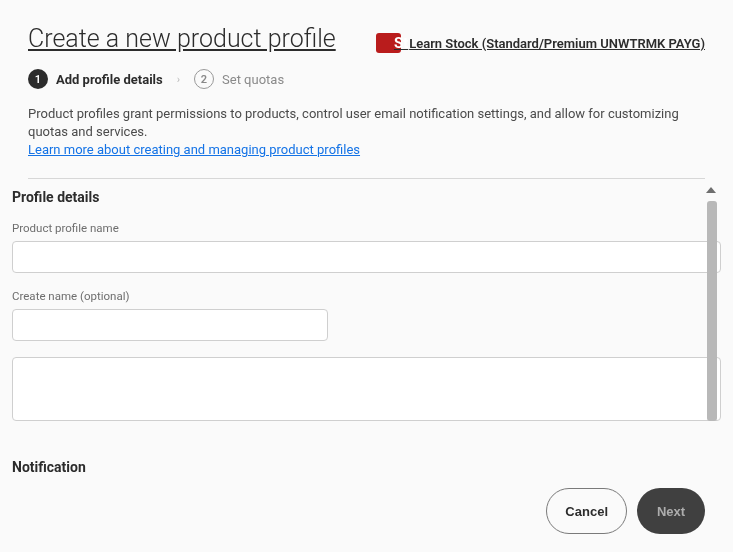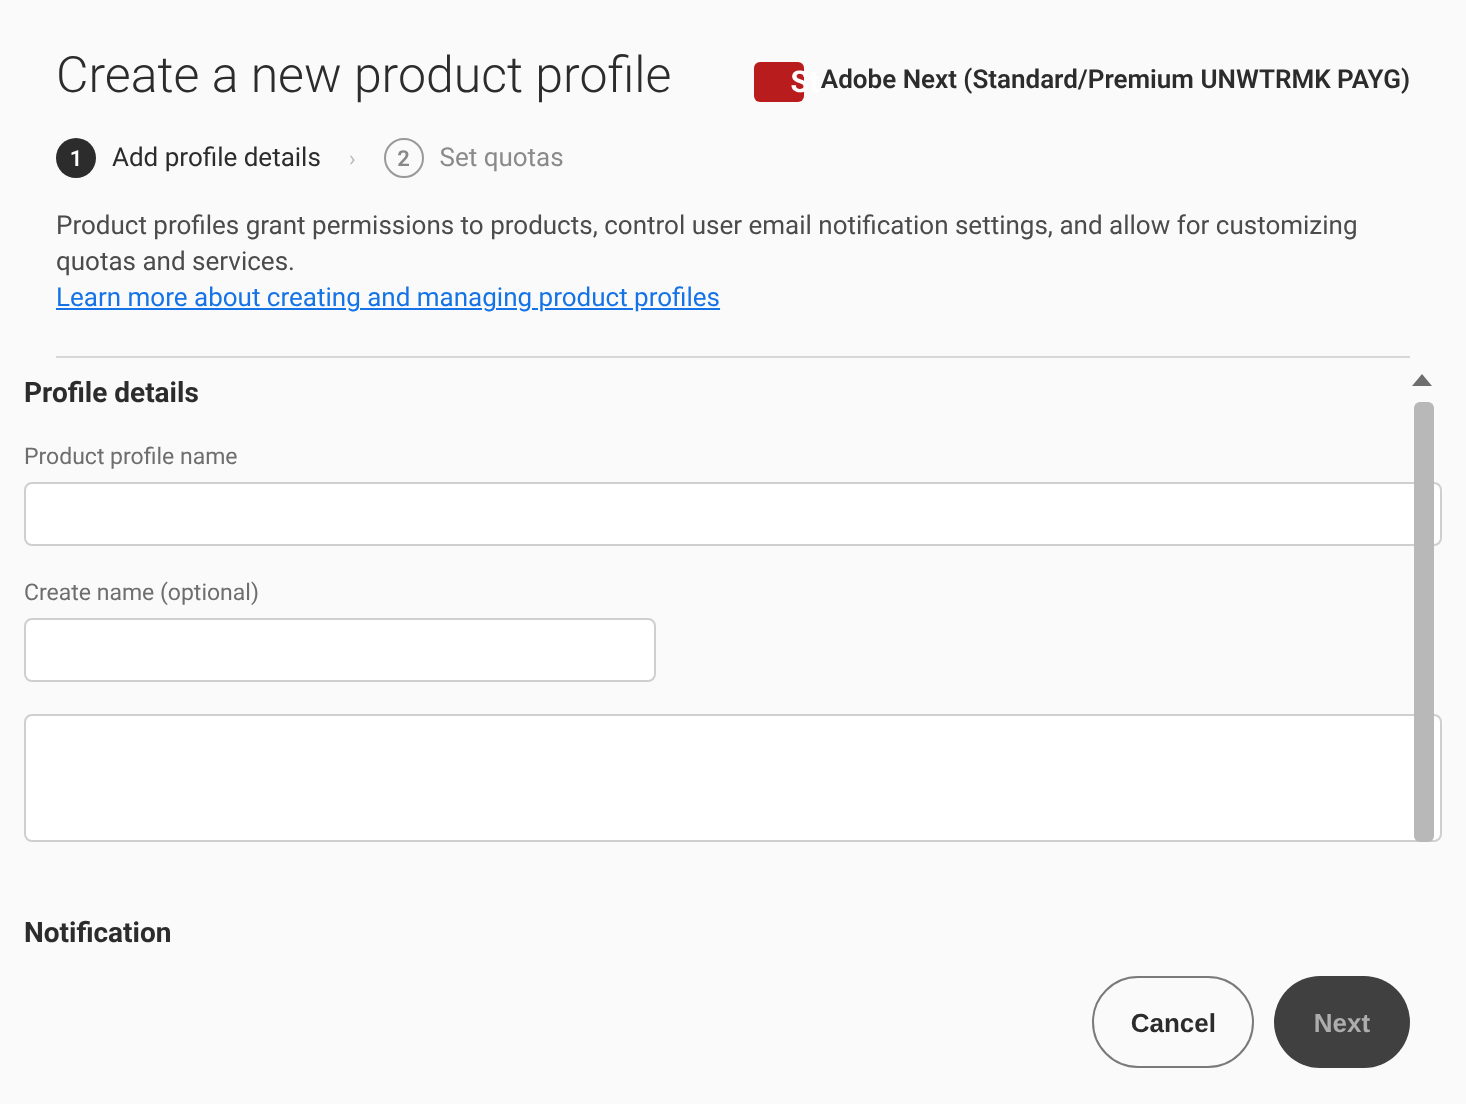--- a/index.html
+++ b/index.html
@@ -8,22 +8,23 @@
     background: #fafafa;
     color: #2c2c2c;
     width: 733px;
     height: 552px;
     position: relative;
     overflow: hidden;
   }
   .header {
     display: flex;
     justify-content: space-between;
-    align-items: center;
+    align-items: flex-end;
     padding: 24px 28px 8px 28px;
+    text-decoration: underline;
   }
   .title {
     font-size: 25px;
     font-weight: 300;
     color: #2c2c2c;
   }
   .product-tag {
     display: flex;
     align-items: center;
     gap: 8px;
@@ -62,21 +63,21 @@
     height: 20px;
     border-radius: 50%;
     display: flex;
     align-items: center;
     justify-content: center;
     font-size: 11px;
     font-weight: 600;
   }
   .step-circle.active { background: #2c2c2c; color: #fff; }
   .step-circle.inactive { border: 1.5px solid #999; color: #888; background: transparent; }
-  .step-label.active { color: #2c2c2c; }
+  .step-label.active { color: #2c2c2c; font-weight: bold; }
   .step-label.inactive { color: #8a8a8a; }
   .chevron { color: #bbb; font-size: 11px; }
   .intro {
     padding: 4px 28px 10px 28px;
     font-size: 13px;
     color: #4b4b4b;
     line-height: 1.4;
   }
   .intro a {
     color: #1473e6;
@@ -197,21 +198,21 @@
     cursor: default;
   }
 </style>
 </head>
 <body>
 
 <div class="header">
   <div class="title">Create a new product profile</div>
   <div class="product-tag">
     <div class="product-icon">St</div>
-    <span>Adobe Next (Standard/Premium UNWTRMK PAYG)</span>
+    <span>Learn Stock (Standard/Premium UNWTRMK PAYG)</span>
   </div>
 </div>
 
 <div class="steps">
   <div class="step">
     <div class="step-circle active">1</div>
     <span class="step-label active">Add profile details</span>
   </div>
   <span class="chevron">›</span>
   <div class="step">

